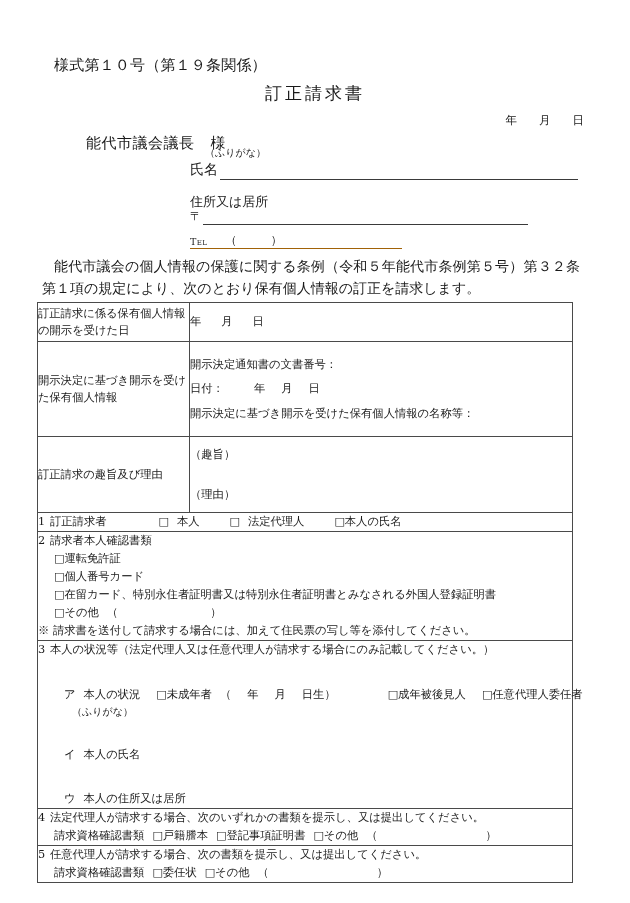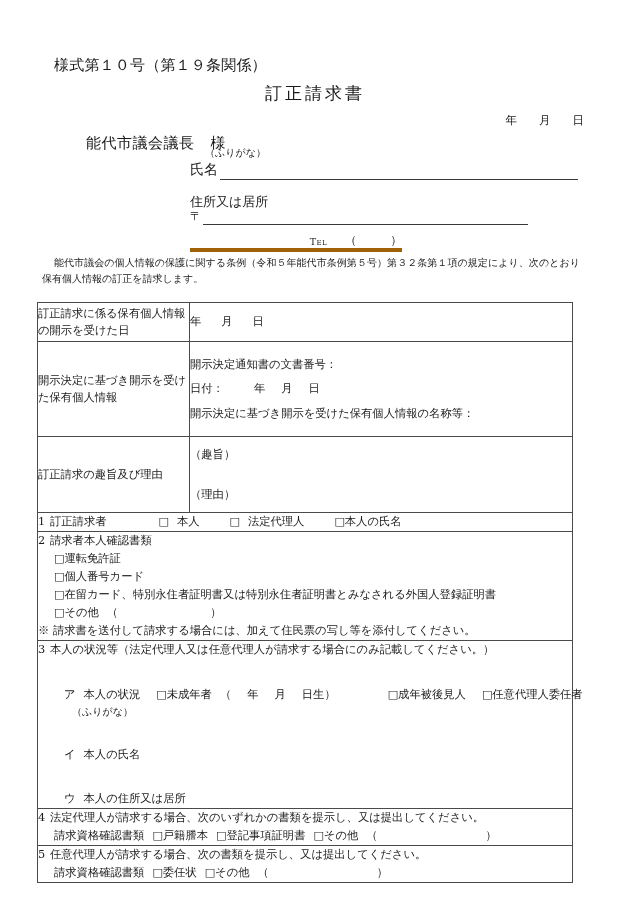--- a/index.html
+++ b/index.html
@@ -97,43 +97,42 @@
     height: 13px;
     margin-left: 1px;
   }
 
   #tel-row {
     left: 190px;
     top: 233px;
     width: 212px;
     display: flex;
     align-items: flex-end;
-    border-bottom: 4px solid #a16207;
-    justify-content: flex-end;
+    border-bottom: 1px solid #a16207;
   }
   #tel-row .lbl {
     font-size: 9.5px;
     font-variant: small-caps;
     letter-spacing: 0.4px;
     padding-bottom: 1px;
   }
   #tel-row .paren {
     font-size: 11.5px;
     padding-bottom: 0;
     margin-left: 18px;
     letter-spacing: 0;
   }
   #tel-row .paren .gap { display: inline-block; width: 34px; }
 
   
   #intro {
     left: 42px;
     top: 255px;
     width: 538px;
-    font-size: 10px;
+    font-size: 14px;
     line-height: 1.6;
     text-indent: 12px;
     text-align: justify;
   }
 
   
   #main-table {
     position: absolute;
     left: 37px;
     top: 302px;

